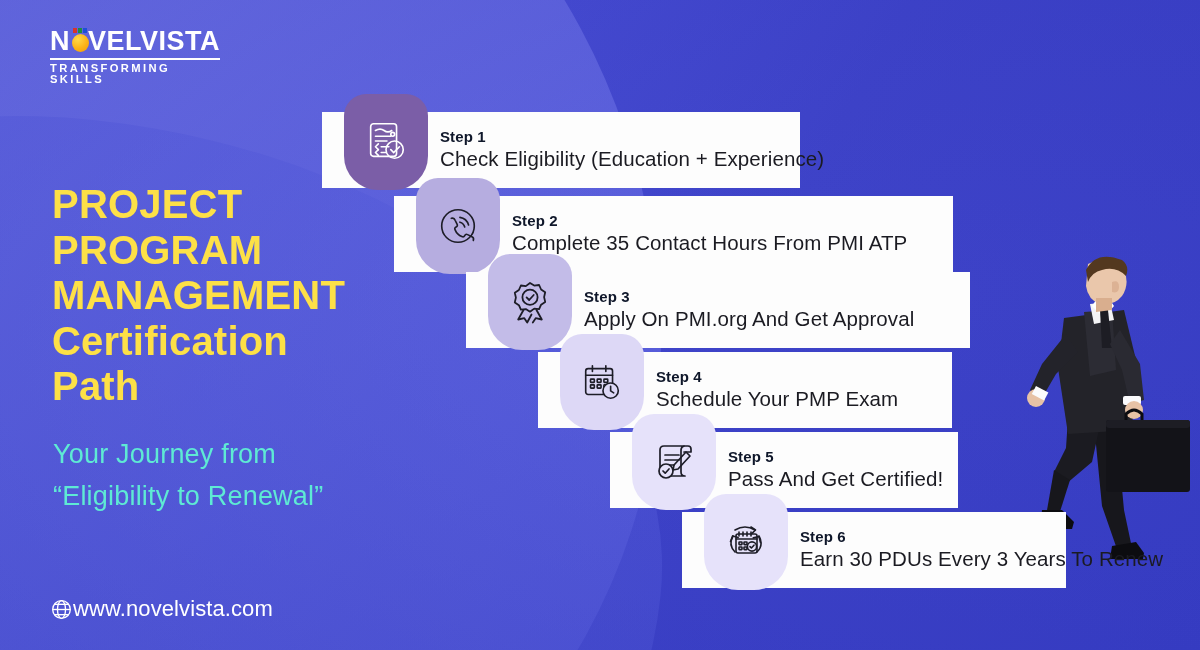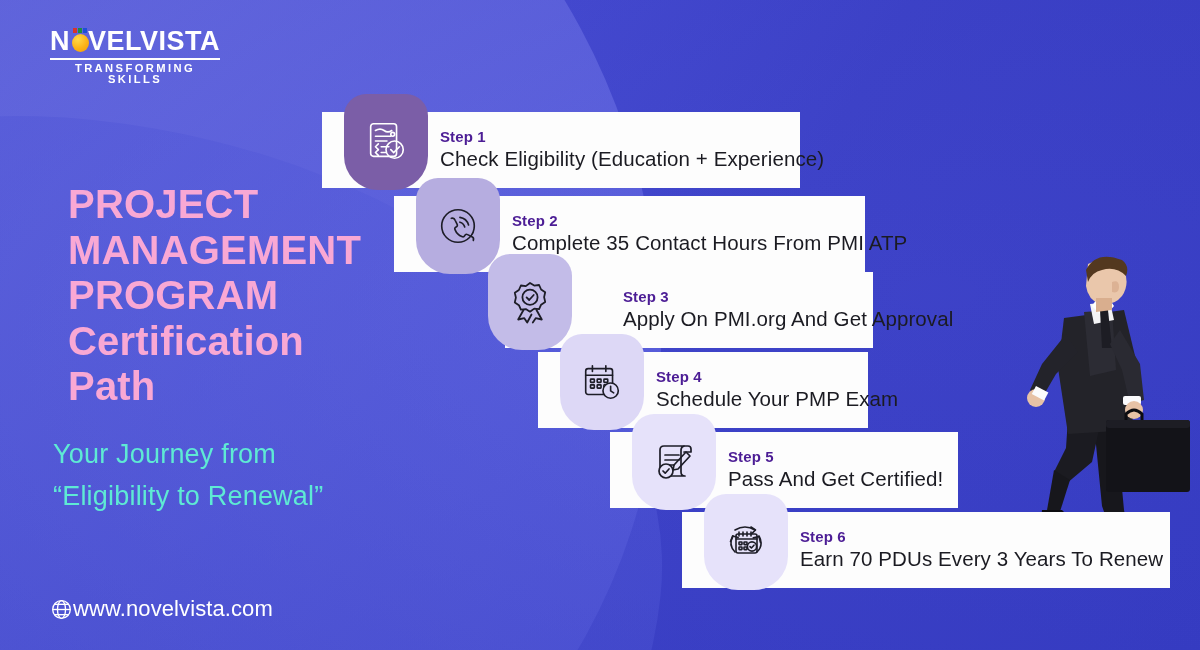--- a/index.html
+++ b/index.html
@@ -46,27 +46,27 @@
   }
   .logo-o .ball{
     position:absolute;left:1px;top:4px;width:17px;height:18px;border-radius:50%;
     background:radial-gradient(circle at 35% 30%,#ffd94a 0%,#fcb316 55%,#ef9a08 100%);
   }
   .logo-o .pips{position:absolute;left:2px;top:-2px;display:flex;gap:1px;}
   .logo-o .pips i{display:block;width:4px;height:5px;}
   .logo-rule{height:2px;background:#ffffff;margin:3px 0 3px 0;}
   .logo-tag{
     font-size:11.2px;font-weight:600;letter-spacing:2.4px;color:#ffffff;
-    text-align:center;line-height:1;
+    text-align:left;line-height:1;
   }
 
   
   .headline{
-    position:absolute;left:52px;top:182px;width:400px;color:#f9a8d4;
-    font-weight:800;font-size:40px;line-height:1.14;letter-spacing:.2px;margin-left:16px;
+    position:absolute;left:52px;top:182px;width:400px;color:#fde047;
+    font-weight:800;font-size:40px;line-height:1.14;letter-spacing:.2px;
   }
   .headline .ln{display:block;}
   .headline .ln.caps{text-transform:uppercase;}
   .subhead{
     position:absolute;left:53px;top:434px;width:420px;color:#5eead4;
     font-weight:400;font-size:27px;line-height:1.55;letter-spacing:.2px;
   }
   .subhead .ln{display:block;}
 
   
@@ -84,21 +84,21 @@
   .step .card{
     position:absolute;left:0;top:0;height:76px;
     background:#fdfdfd;
     display:flex;align-items:center;
   }
   .step .card-text{
     margin-left:118px;display:flex;flex-direction:column;justify-content:center;
     gap:2px;
   }
   .step-label{
-    font-size:15px;font-weight:700;color:#4c1d95;letter-spacing:.1px;line-height:1.1;
+    font-size:15px;font-weight:700;color:#0f172a;letter-spacing:.1px;line-height:1.1;
   }
   .step-desc{
     font-size:20.5px;font-weight:400;color:#1b1b22;letter-spacing:.1px;line-height:1.15;
     white-space:nowrap;
   }
   .tile{
     position:absolute;left:22px;top:-18px;width:84px;height:96px;
     border-radius:22px 22px 34px 34px;
     display:flex;align-items:center;justify-content:center;
   }
@@ -107,29 +107,29 @@
     border-radius:0 13px 13px 13px;
     background:#6e6c84;opacity:.85;
     z-index:-1;
   }
   .tile svg{display:block;}
 
   
   #step1{left:322px;top:112px;}
   #step1 .card{width:478px;}
   #step2{left:394px;top:196px;}
-  #step2 .card{width:471px;}
+  #step2 .card{width:559px;}
   #step3{left:466px;top:272px;}
-  #step3 .card{width:368px;margin-left:39px;}
+  #step3 .card{width:504px;}
   #step4{left:538px;top:352px;}
-  #step4 .card{width:330px;}
+  #step4 .card{width:414px;}
   #step5{left:610px;top:432px;}
   #step5 .card{width:348px;}
   #step6{left:682px;top:512px;}
-  #step6 .card{width:488px;}
+  #step6 .card{width:384px;}
 </style>
 </head>
 <body>
 
 <div class="stage">
 
   <div class="bg-base"></div>
   <div class="bg-blob"></div>
   <div class="bg-blob2"></div>
   <div class="bg-vignette"></div>
@@ -146,22 +146,22 @@
         </span>
       </span>
       <span class="seg">VELVISTA</span>
     </div>
     <div class="logo-rule"></div>
     <div class="logo-tag">TRANSFORMING SKILLS</div>
   </div>
 
   <div class="headline">
     <span class="ln caps">PROJECT</span>
+    <span class="ln caps">PROGRAM</span>
     <span class="ln caps">MANAGEMENT</span>
-    <span class="ln caps">PROGRAM</span>
     <span class="ln">Certification</span>
     <span class="ln">Path</span>
   </div>
 
   <div class="subhead">
     <span class="ln">Your Journey from</span>
     <span class="ln">“Eligibility to Renewal”</span>
   </div>
 
   <div class="footer">
@@ -323,21 +323,21 @@
         <circle cx="16" cy="33" r="7" fill="#e6e2fa"></circle>
         <path d="M13 33 l2.2 2.2 l3.8 -4.2"></path>
       </svg>
     </div>
   </div>
 
   <div class="step" id="step6">
     <div class="card">
       <div class="card-text">
         <span class="step-label">Step 6</span>
-        <span class="step-desc">Earn 70 PDUs Every 3 Years To Renew</span>
+        <span class="step-desc">Earn 30 PDUs Every 3 Years To Renew</span>
       </div>
     </div>
     <div class="tile-tab"></div>
     <div class="tile" style="background:#e6e2fa">
       <svg width="48" height="48" viewBox="0 0 48 48" fill="none" stroke="#1d1d27" stroke-width="1.6" stroke-linecap="round" stroke-linejoin="round">
         <rect x="14" y="16" width="21" height="19" rx="2"></rect>
         <line x1="14" y1="21" x2="35" y2="21"></line>
         <path d="M17 14 v4 M21 14 v4 M25 14 v4 M29 14 v4"></path>
         <rect x="17" y="24" width="3" height="2.6" rx=".5"></rect>
         <rect x="22" y="24" width="3" height="2.6" rx=".5"></rect>

